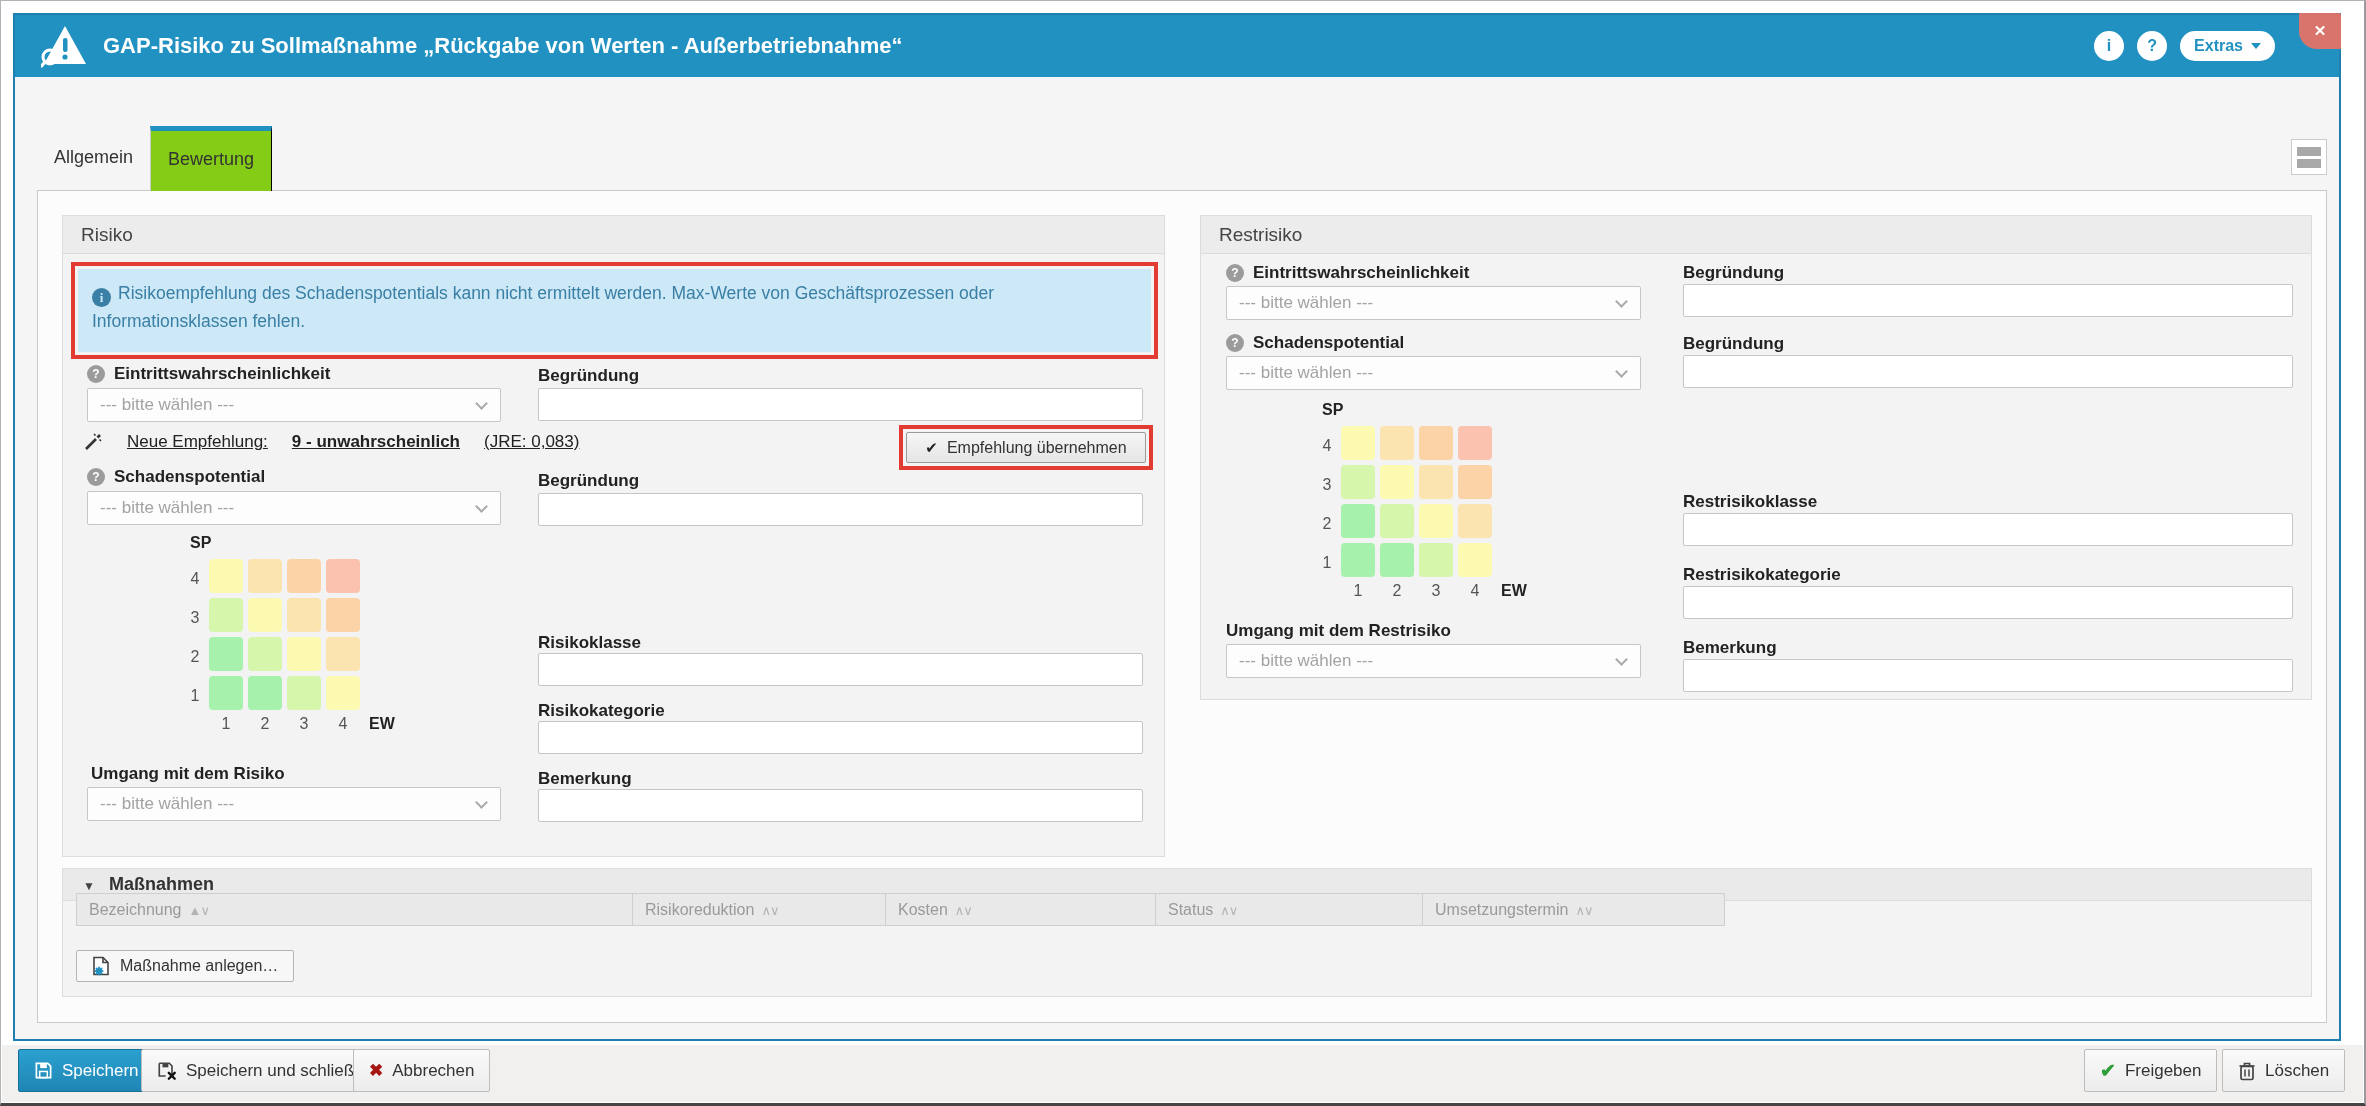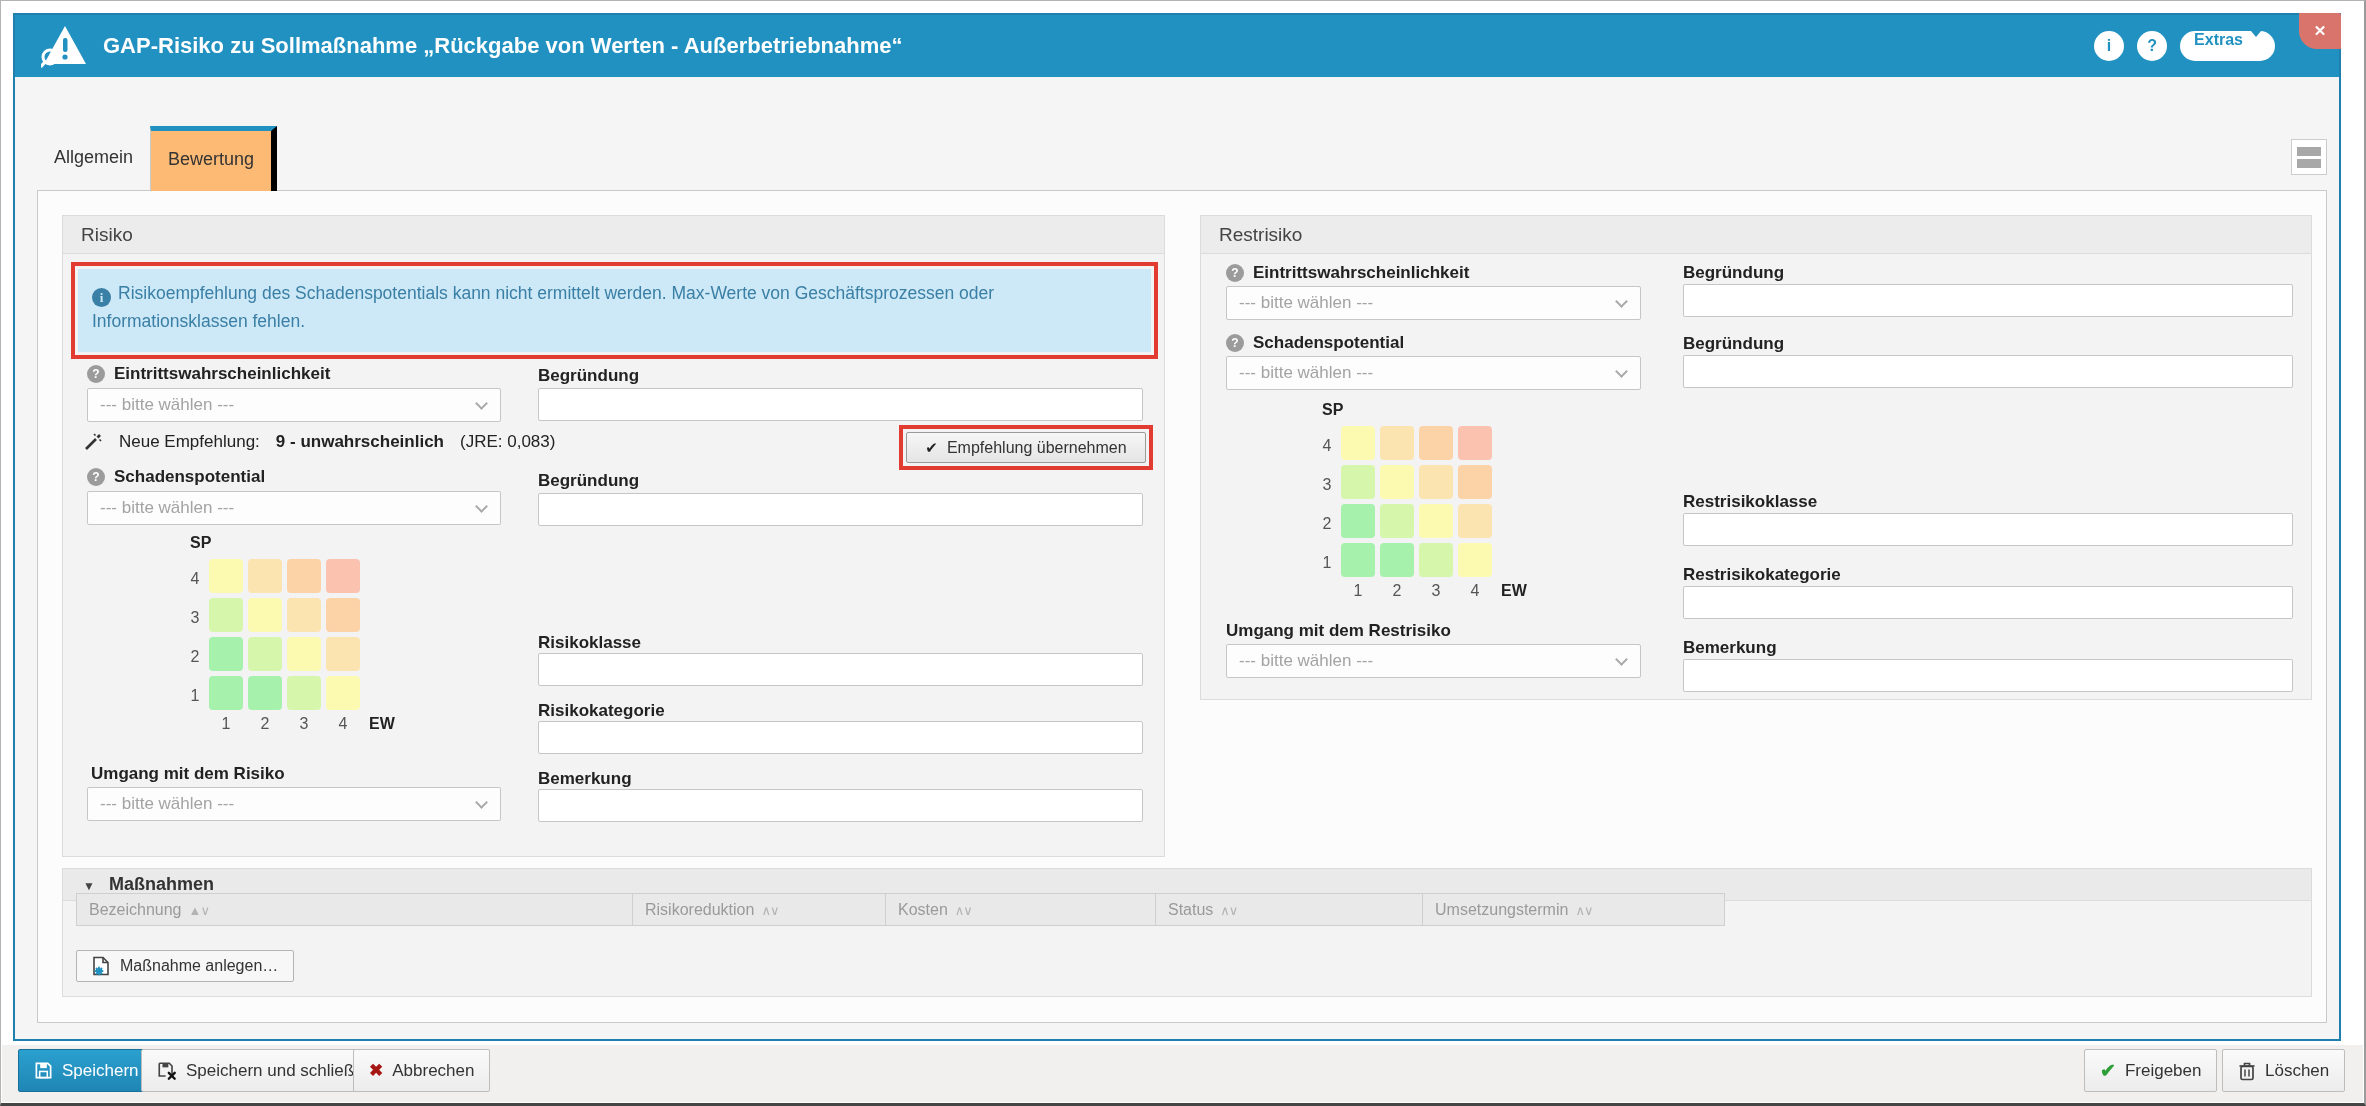--- a/index.html
+++ b/index.html
@@ -13,30 +13,30 @@
   
   .dialog { position:absolute; left:13px; top:13px; width:2328px; height:1028px;
             border:2px solid #1f7fae; background:#f5f5f5; }
   .dlg-header { position:relative; height:62px; background:#2191c1; }
   .dlg-title { position:absolute; left:88px; top:0; line-height:62px; color:#fff; font-size:22px; font-weight:bold; white-space:nowrap; }
   .gap-icon { position:absolute; left:26px; top:9px; }
   .hdr-controls { position:absolute; right:64px; top:16px; display:flex; gap:13px; align-items:center; }
   .circle-btn { width:30px; height:30px; border-radius:50%; background:#fff; color:#2191c1;
                 font-weight:bold; font-size:16px; display:flex; align-items:center; justify-content:center; cursor:pointer; }
   .extras-btn { height:30px; border-radius:16px; background:#fff; color:#2191c1; font-weight:bold; font-size:16px;
-                display:flex; align-items:flex-start; gap:8px; padding:0 14px; cursor:pointer; }
+                display:flex; align-items:center; gap:8px; padding:0 14px; cursor:pointer; }
   .caret-down { width:0; height:0; border-left:5px solid transparent; border-right:5px solid transparent; border-top:6px solid #2191c1; }
   .close-btn { position:absolute; right:-2px; top:-2px; width:42px; height:36px; background:#d9746c; color:#fff;
                border-radius:0 2px 0 18px; display:flex; align-items:center; justify-content:center;
                font-size:15px; font-weight:bold; cursor:pointer; z-index:5; }
 
   
   .tabs { position:absolute; left:37px; top:126px; z-index:3; display:flex; }
   .tab { height:64px; line-height:62px; padding:0 17px; font-size:18px; color:#333; cursor:pointer; }
-  .tab.active { background:#fdba74; border-left:1px solid #c9c9c9; border-right:6px solid #000000;
+  .tab.active { background:#84cc16; border-left:1px solid #c9c9c9; border-right:1px solid #000000;
                 border-top:5px solid #2191c1; line-height:56px; height:65px; }
   .layout-toggle { position:absolute; left:2291px; top:139px; width:36px; height:36px; background:#fff;
                    border:1px solid #ccc; z-index:3; display:flex; flex-direction:column; gap:3px;
                    align-items:center; justify-content:center; cursor:pointer; }
   .layout-toggle i { display:block; width:24px; height:9px; background:#a8a8a8; }
 
   .tab-panel { position:absolute; left:37px; top:190px; width:2290px; height:833px;
                background:#fcfcfc; border:1px solid #c9c9c9; z-index:1; }
 
   
@@ -59,21 +59,21 @@
   
   .flabel { position:absolute; font-weight:bold; font-size:17px; color:#222; display:flex; align-items:center; gap:9px; white-space:nowrap; }
   .help-ico { width:18px; height:18px; border-radius:50%; background:#9b9b9b; color:#fff; font-size:12px; font-weight:bold;
               display:inline-flex; align-items:center; justify-content:center; flex:0 0 auto; }
   .select { position:absolute; height:34px; background:#fdfdfd; border:1px solid #c6c6c6; border-radius:2px; cursor:pointer; }
   .select .val { position:absolute; left:12px; top:0; line-height:32px; font-size:17px; color:#a3a3a3; }
   .chev { position:absolute; right:14px; top:10px; width:9px; height:9px; border:solid #a9a9a9;
           border-width:0 2px 2px 0; transform:rotate(45deg); }
   .tinput { position:absolute; height:33px; background:#fff; border:1px solid #c6c6c6; border-radius:2px;
             font-size:17px; padding:0 10px; color:#222; font-family:"Liberation Sans", sans-serif; }
-  .rec-line { position:absolute; font-size:17px; color:#222; display:flex; align-items:flex-end; gap:16px; white-space:nowrap; }
+  .rec-line { position:absolute; font-size:17px; color:#222; display:flex; align-items:flex-end; gap:24px; white-space:nowrap;text-decoration:underline; }
 
   
   .matrix { position:absolute; z-index:3; }
   .m-sp { font-weight:bold; font-size:16px; margin:0 0 7px 9px; color:#222; }
   .m-row { display:flex; align-items:center; }
   .m-rlabel { width:28px; text-align:center; font-size:16px; color:#555; }
   .m-cell { width:34px; height:34px; border-radius:4px; margin:0 5px 5px 0; }
   .m-clabel { width:34px; margin-right:5px; text-align:center; font-size:16px; color:#555; }
   .m-ew { font-weight:bold; font-size:16px; color:#222; margin-left:4px; }
 

